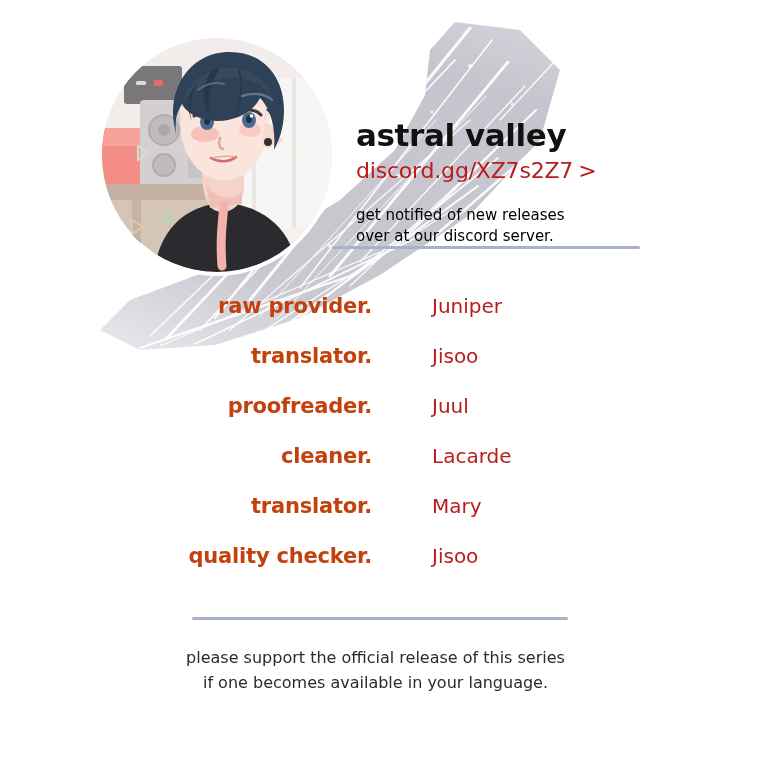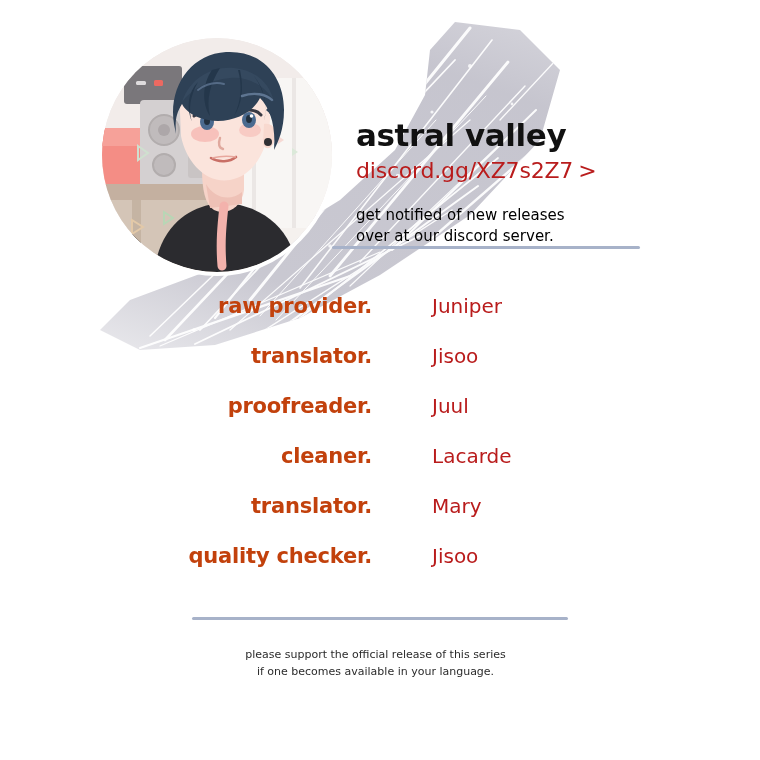--- a/index.html
+++ b/index.html
@@ -112,21 +112,21 @@
     left:192px; top:617px;
     width:376px; height:3px;
     background:#a7b2c9;
     border-radius:2px;
   }
   #footer-note {
     position:absolute;
     left:0; top:646px;
     width:751px;
     text-align:center;
-    font-size:11px;
+    font-size:16px;
     color:#2b2b2b;
     line-height:1.55;
   }
 </style>
 </head>
 <body>
 
 <div id="page">
 
   <svg id="brush" viewBox="0 0 760 370" preserveAspectRatio="none" aria-hidden="true">

